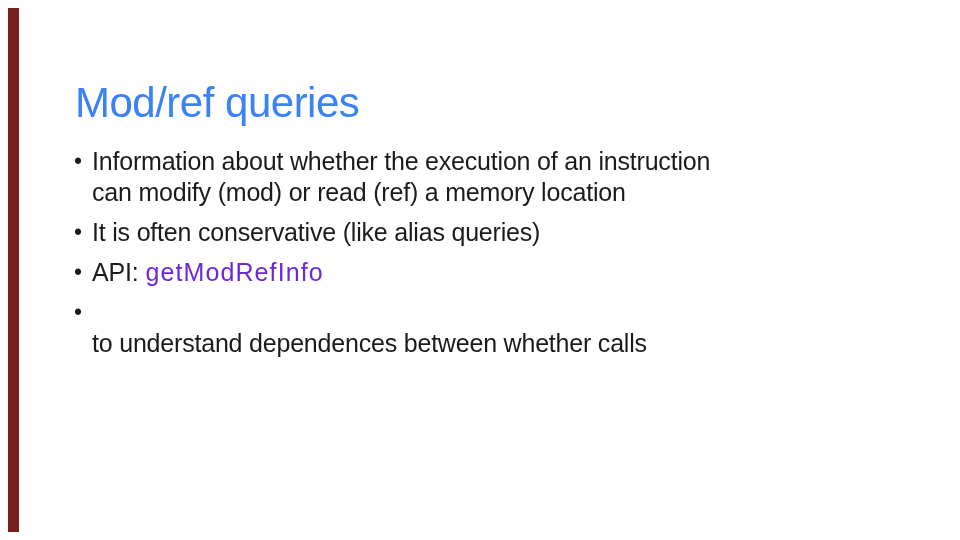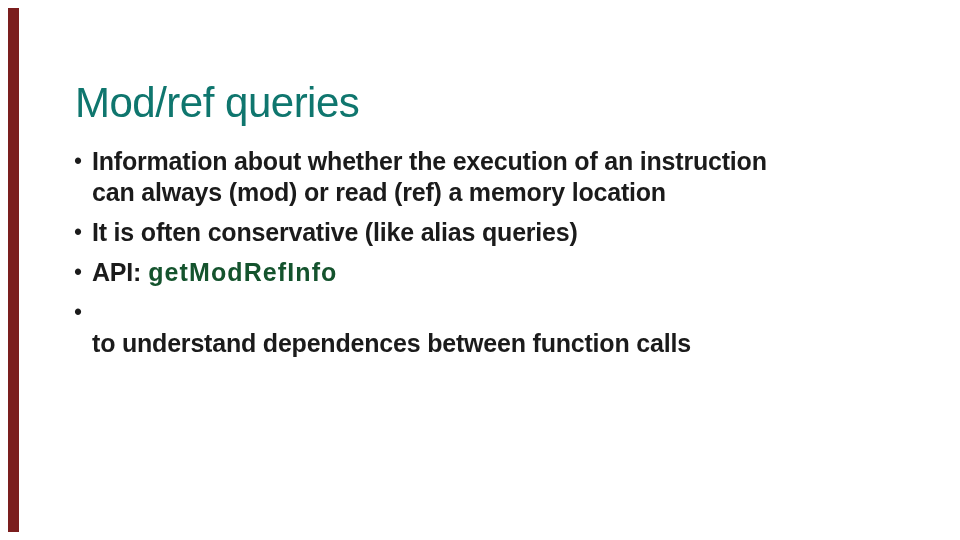--- a/index.html
+++ b/index.html
@@ -24,21 +24,21 @@
     background: #7b1e1e;
   }
   .slide-title {
     position: absolute;
     left: 75px;
     top: 52px;
     font-size: 42px;
     font-weight: 400;
     letter-spacing: -0.5px;
     line-height: 1.1;
-    color: #0f766e;
+    color: #3b82f6;
     white-space: nowrap;
   }
   .content {
     position: absolute;
     left: 72px;
     top: 146px;
     width: 780px;
     font-size: 25px;
     line-height: 31px;
     letter-spacing: -0.2px;
@@ -50,42 +50,41 @@
   }
   .bullet-marker {
     flex: none;
     width: 18px;
     padding-left: 2px;
     font-size: 23px;
     line-height: 31px;
   }
   .bullet-text {
     flex: 1;
-    font-weight: bold;
   }
   .code-text {
-    color: #14532d;
+    color: #6d28d9;
     letter-spacing: 1.1px;
     padding-left: 7px;
   }
 </style>
 </head>
 <body>
 
 <div class="accent-bar"></div>
 
 <h1 class="slide-title">Mod/ref queries</h1>
 
 <div class="content">
 
   <div class="bullet-item">
     <span class="bullet-marker">•</span>
     <span class="bullet-text">
       <span>Information about whether the execution of an instruction</span><br>
-      <span>can always (mod) or read (ref) a memory location</span>
+      <span>can modify (mod) or read (ref) a memory location</span>
     </span>
   </div>
 
   <div class="bullet-item">
     <span class="bullet-marker">•</span>
     <span class="bullet-text">
       <span>It is often conservative (like alias queries)</span>
     </span>
   </div>
 
@@ -93,17 +92,17 @@
     <span class="bullet-marker">•</span>
     <span class="bullet-text">
       <span>API:</span><span class="code-text">getModRefInfo</span>
     </span>
   </div>
 
   <div class="bullet-item">
     <span class="bullet-marker">•</span>
     <span class="bullet-text">
       <br>
-      <span>to understand dependences between function calls</span>
+      <span>to understand dependences between whether calls</span>
     </span>
   </div>
 
 </div>
 
 </body></html>

